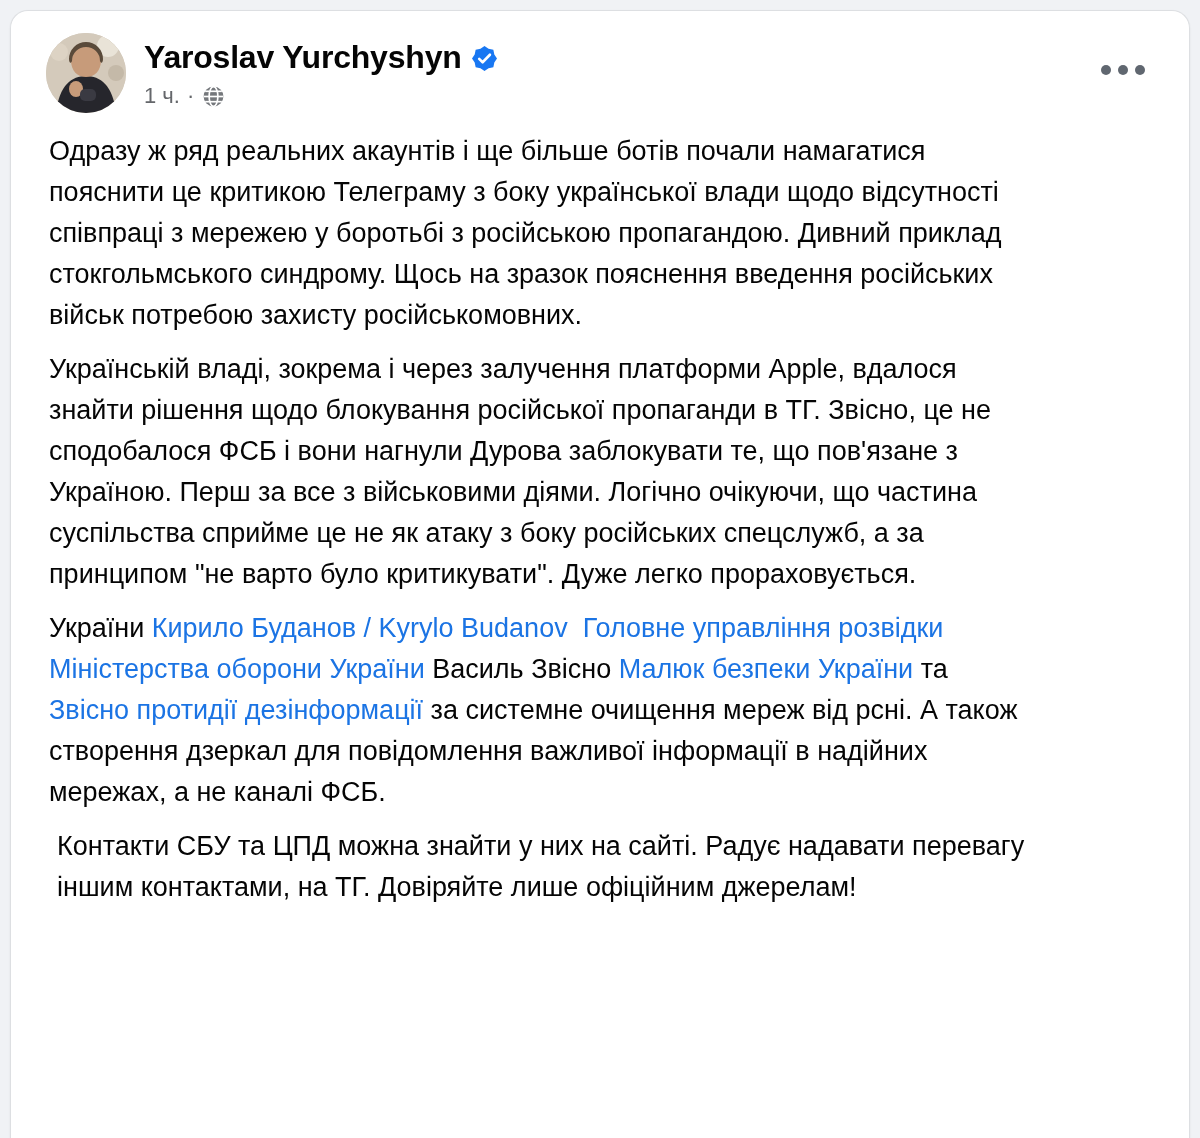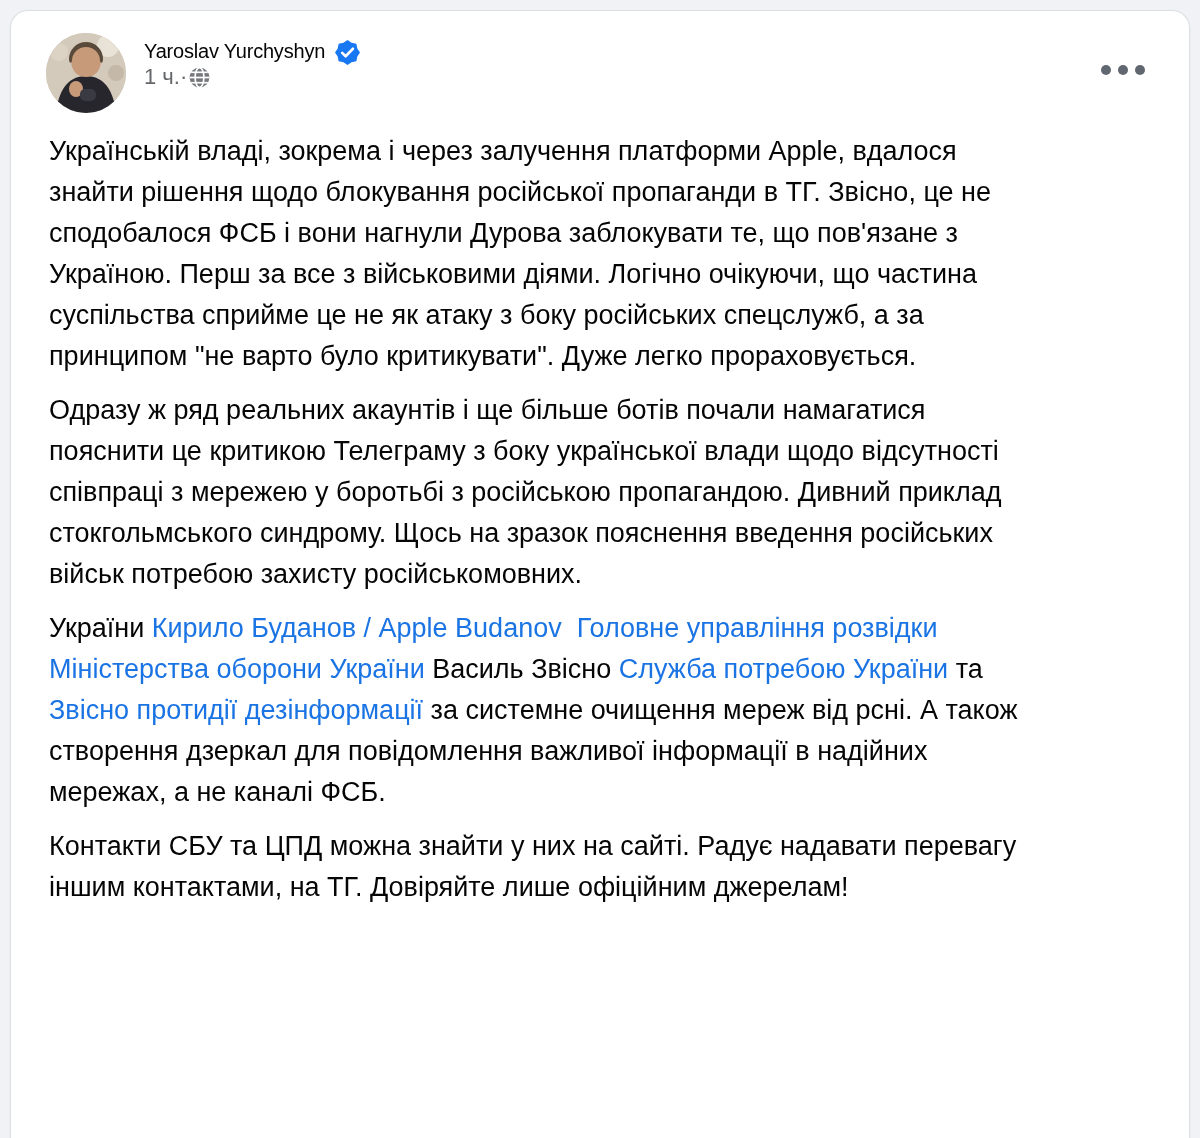--- a/index.html
+++ b/index.html
@@ -27,41 +27,41 @@
   }
   .avatar{
     width:80px; height:80px; border-radius:50%;
     overflow:hidden; flex:0 0 80px; cursor:pointer;
     background:#cfc6ba;
   }
   .avatar svg{display:block; width:80px; height:80px;}
   .header-text{ margin-left:18px; padding-top:6px; }
   .name-row{ display:flex; align-items:center; }
   .name{
-    font-size:20px; font-weight:400; color:var(--text);
+    font-size:32px; font-weight:700; color:var(--text);
     letter-spacing:-.2px; cursor:pointer;
   }
   .badge{ width:25px; height:25px; margin-left:10px; display:inline-block; transform:translateY(1px);}
   .meta-row{
-    display:flex; align-items:center; 
+    margin-top:7px; display:flex; align-items:center; gap:7px;
     font-size:22px; color:var(--meta);
   }
   .globe{ width:25px; height:25px; display:inline-block; }
   .more{
     position:absolute; top:48px; right:38px;
     background:none; border:none; cursor:pointer;
     display:flex; gap:7px; padding:6px;
   }
   .more .d{ width:10px; height:10px; border-radius:50%; background:#606770; display:block;}
   .content{
     padding:10px 30px 30px 38px;
     font-size:27px; line-height:41px; color:var(--text);
   }
   .para{ white-space:pre-wrap; margin:0 0 13px 0; }
-  .para:last-child{ margin-bottom:0; }
+  .para:last-child{ margin-bottom:0;margin-left:8px; }
   .plink{ color:var(--link); text-decoration:none; cursor:pointer; }
 </style>
 </head>
 <body>
 
 <div class="card">
   <div class="header">
     <div class="avatar">
       <svg viewBox="0 0 80 80">
         <defs>
@@ -105,32 +105,32 @@
       </div>
     </div>
     <button class="more" aria-label="more options">
       <span class="d"></span>
       <span class="d"></span>
       <span class="d"></span>
     </button>
   </div>
 
   <div class="content">
+      <p class="para"><span>Одразу ж ряд реальних акаунтів і ще більше ботів почали намагатися
+пояснити це критикою Телеграму з боку української влади щодо відсутності
+співпраці з мережею у боротьбі з російською пропагандою. Дивний приклад
+стокгольмського синдрому. Щось на зразок пояснення введення російських
+військ потребою захисту російськомовних.</span></p>
       <p class="para"><span>Українській владі, зокрема і через залучення платформи Apple, вдалося
 знайти рішення щодо блокування російської пропаганди в ТГ. Звісно, це не
 сподобалося ФСБ і вони нагнули Дурова заблокувати те, що пов'язане з
 Україною. Перш за все з військовими діями. Логічно очікуючи, що частина
 суспільства сприйме це не як атаку з боку російських спецслужб, а за
 принципом "не варто було критикувати". Дуже легко прораховується.</span></p>
-      <p class="para"><span>Одразу ж ряд реальних акаунтів і ще більше ботів почали намагатися
-пояснити це критикою Телеграму з боку української влади щодо відсутності
-співпраці з мережею у боротьбі з російською пропагандою. Дивний приклад
-стокгольмського синдрому. Щось на зразок пояснення введення російських
-військ потребою захисту російськомовних.</span></p>
-      <p class="para"><span>України </span><a class="plink" href="#">Кирило Буданов / Apple Budanov</a><span>  </span><a class="plink" href="#">Головне управління розвідки
-Міністерства оборони України</a><span> Василь Звісно </span><a class="plink" href="#">Служба потребою України</a><span> та
+      <p class="para"><span>України </span><a class="plink" href="#">Кирило Буданов / Kyrylo Budanov</a><span>  </span><a class="plink" href="#">Головне управління розвідки
+Міністерства оборони України</a><span> Василь Звісно </span><a class="plink" href="#">Малюк безпеки України</a><span> та
 </span><a class="plink" href="#">Звісно протидії дезінформації</a><span> за системне очищення мереж від рсні. А також
 створення дзеркал для повідомлення важливої інформації в надійних
 мережах, а не каналі ФСБ.</span></p>
       <p class="para"><span>Контакти СБУ та ЦПД можна знайти у них на сайті. Радує надавати перевагу
 іншим контактами, на ТГ. Довіряйте лише офіційним джерелам!</span></p>
     </div>
 </div>
 
 </body></html>

